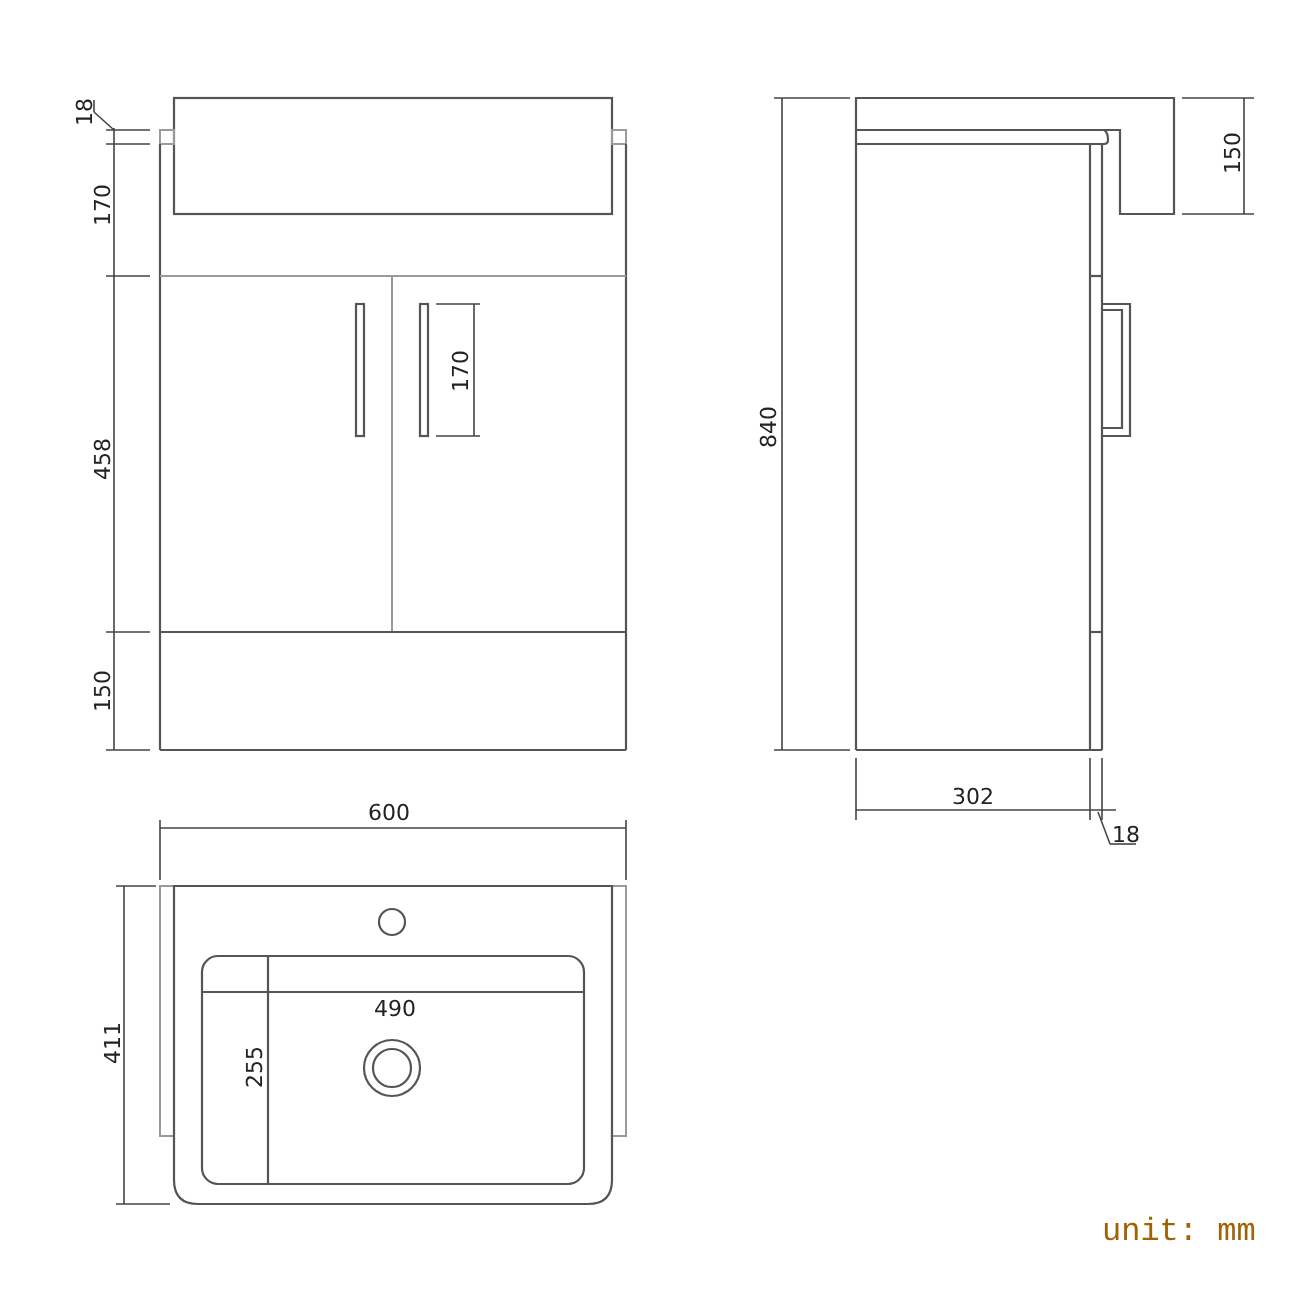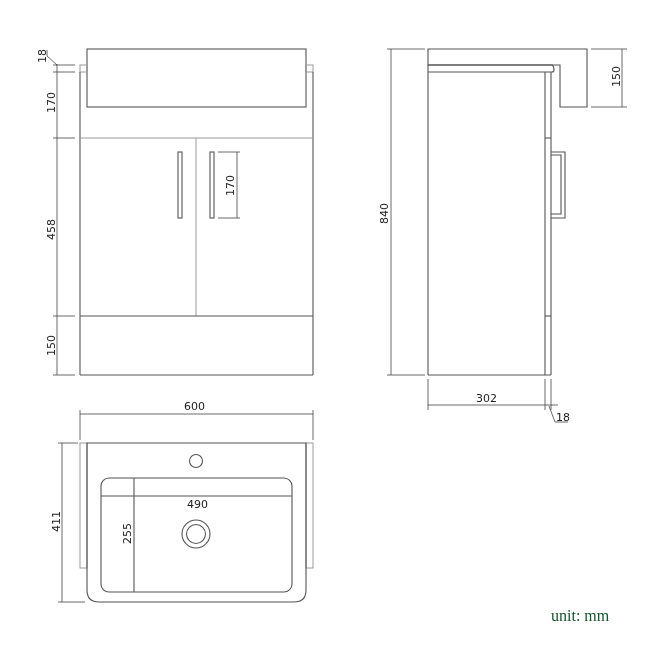--- a/index.html
+++ b/index.html
@@ -3,22 +3,22 @@
   <meta charset="utf-8">
   <style>
     html, body { margin: 0; padding: 0; background: #ffffff; }
     body { width: 650px; height: 650px; position: relative; overflow: hidden;
            font-family: "DejaVu Sans", sans-serif; }
     svg { position: absolute; left: 0; top: 0; }
     .ln { stroke: #555; stroke-width: 1.1; fill: none; }
     .lt { stroke: #9a9a9a; stroke-width: 1; fill: none; }
     .dim { stroke: #444; stroke-width: 0.8; fill: none; }
     .txt { font-family: "DejaVu Sans", sans-serif; font-size: 11px; fill: #222; }
-    .unit { position: absolute; left: 551px; top: 607px; font-size: 16px; color: #14532d;
-            font-family: Liberation Serif, serif; }
+    .unit { position: absolute; left: 551px; top: 607px; font-size: 16px; color: #a16207;
+            font-family: Liberation Mono, monospace; }
   </style>
 </head>
 <body>
 
 <svg width="650" height="650" viewBox="0 0 650 650">
 
   <g>
 
     <rect class="ln" x="87" y="49" width="219" height="58"></rect>
 

